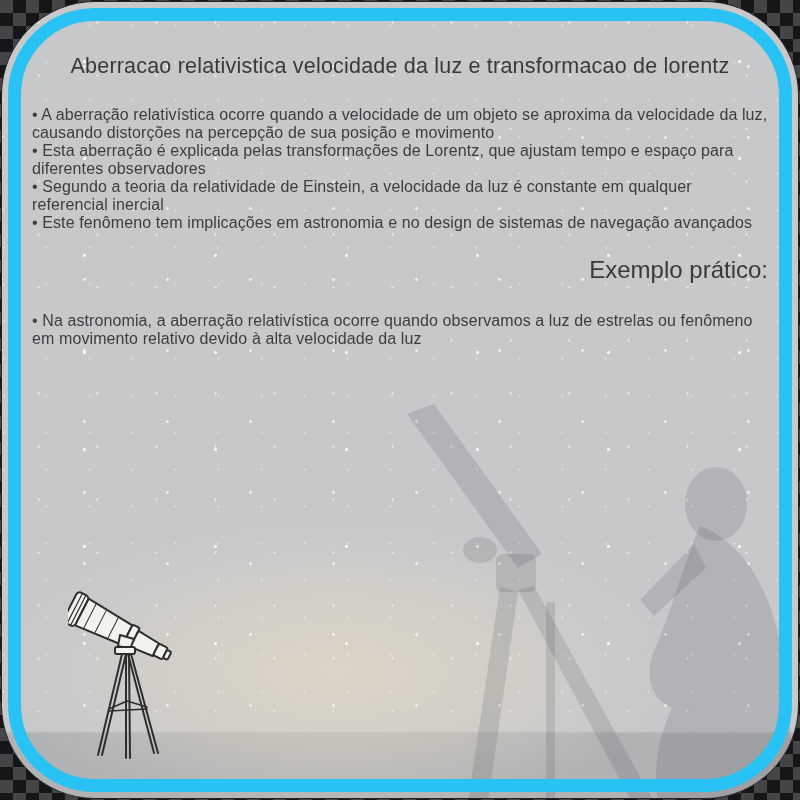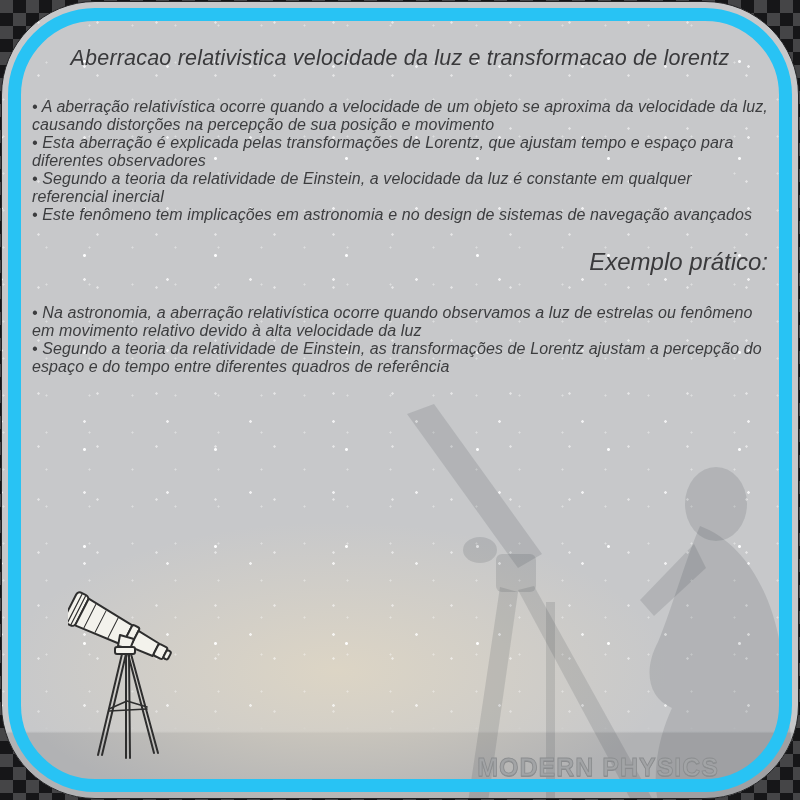--- a/index.html
+++ b/index.html
@@ -42,23 +42,22 @@
     mask-image:linear-gradient(#000 88%, transparent 92%);
   }
   .silhouette{position:absolute; inset:0; pointer-events:none;}
   .blue-ring{
     position:absolute; inset:6px;
     border:13px solid var(--border-blue);
     border-radius:87px;
     pointer-events:none;
   }
   .text-col{
-    position:absolute; left:30px; right:30px; top:4px;
+    position:absolute; left:30px; right:30px; top:12px;
     color:var(--text-dark);
-    font-style:italic;
   }
   .title{
     margin-top:40px;
     text-align:center;
     font-size:21.5px;
     font-weight:500;
     letter-spacing:.2px;
     color:#39393b;
   }
   ul.bullets{
@@ -113,21 +112,20 @@
       <li>• A aberração relativística ocorre quando a velocidade de um objeto se aproxima da velocidade da luz, causando distorções na percepção de sua posição e movimento</li>
       <li>• Esta aberração é explicada pelas transformações de Lorentz, que ajustam tempo e espaço para diferentes observadores</li>
       <li>• Segundo a teoria da relatividade de Einstein, a velocidade da luz é constante em qualquer referencial inercial</li>
       <li>• Este fenômeno tem implicações em astronomia e no design de sistemas de navegação avançados</li>
     </ul>
 
     <h2 class="example-heading">Exemplo prático:</h2>
 
     <ul class="bullets example">
       <li>• Na astronomia, a aberração relativística ocorre quando observamos a luz de estrelas ou fenômeno em movimento relativo devido à alta velocidade da luz</li>
-      <li>• Segundo a teoria da relatividade de Einstein, as transformações de Lorentz ajustam a percepção do espaço e do tempo entre diferentes quadros de referência</li>
     </ul>
   </div>
 
   <svg class="sketch" width="148" height="184" viewBox="0 0 148 184">
     <g stroke="#2e2e2e" stroke-width="2" fill="#f3f2ec" stroke-linecap="round" stroke-linejoin="round">
       <g transform="translate(10,6) rotate(27)">
         <rect x="0" y="0" width="13" height="34" rx="4"></rect>
         <line x1="5" y1="1" x2="5" y2="33" stroke-width="1.2"></line>
         <line x1="9" y1="1" x2="9" y2="33" stroke-width="1.2"></line>
         <polygon points="13,2 64,6 64,28 13,32"></polygon>
@@ -147,16 +145,15 @@
         <line x1="58" y1="69" x2="58" y2="173"></line>
         <line x1="61" y1="69" x2="62" y2="173"></line>
         <line x1="60" y1="69" x2="86" y2="168"></line>
         <line x1="63" y1="69" x2="90" y2="168"></line>
         <path d="M41,124 L59,116 L79,122" fill="none" stroke-width="1.6"></path>
         <path d="M41,126 L79,124" fill="none" stroke-width="1.6"></path>
       </g>
     </g>
   </svg>
 
-  <div class="watermark">MODERN PHYSICS</div>
 
   <div class="blue-ring"></div>
 </div>
 
 </body></html>

